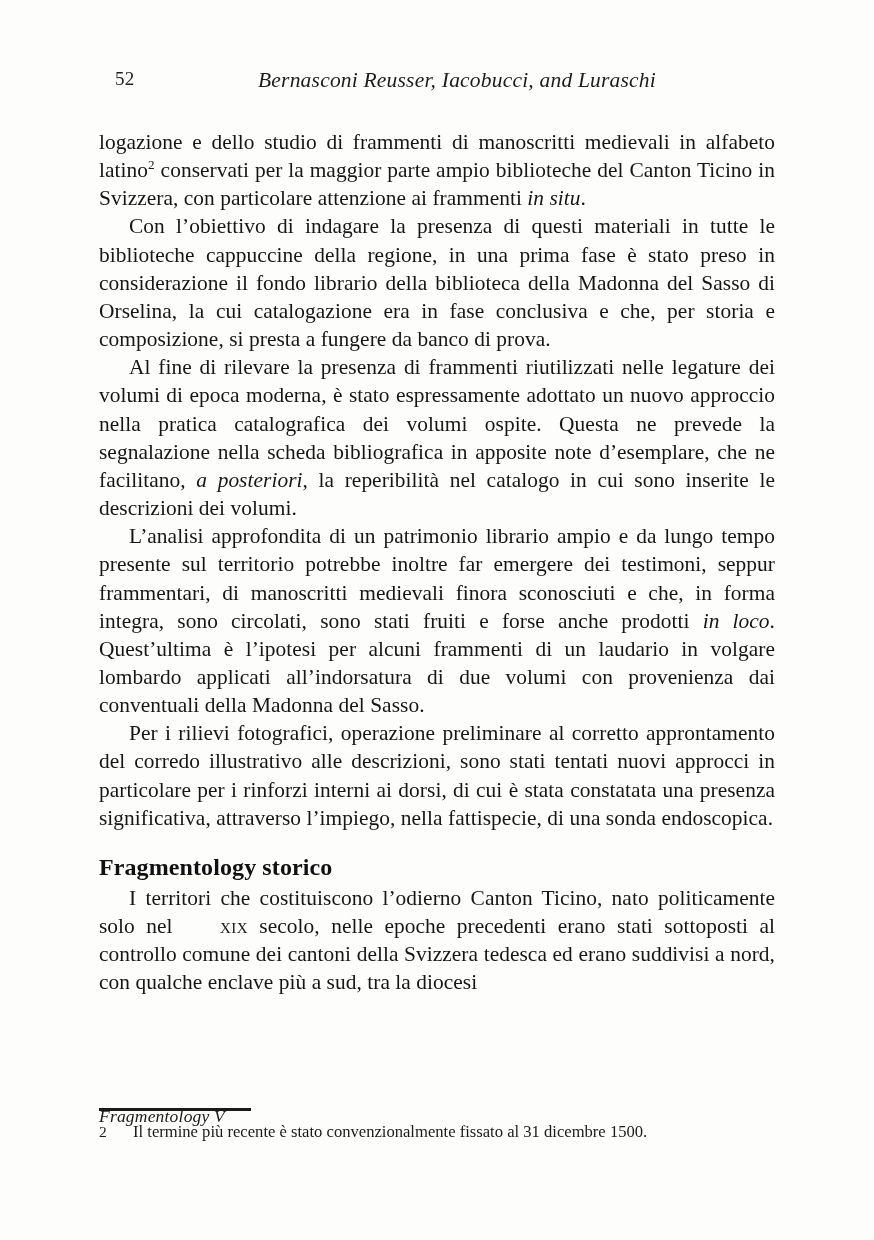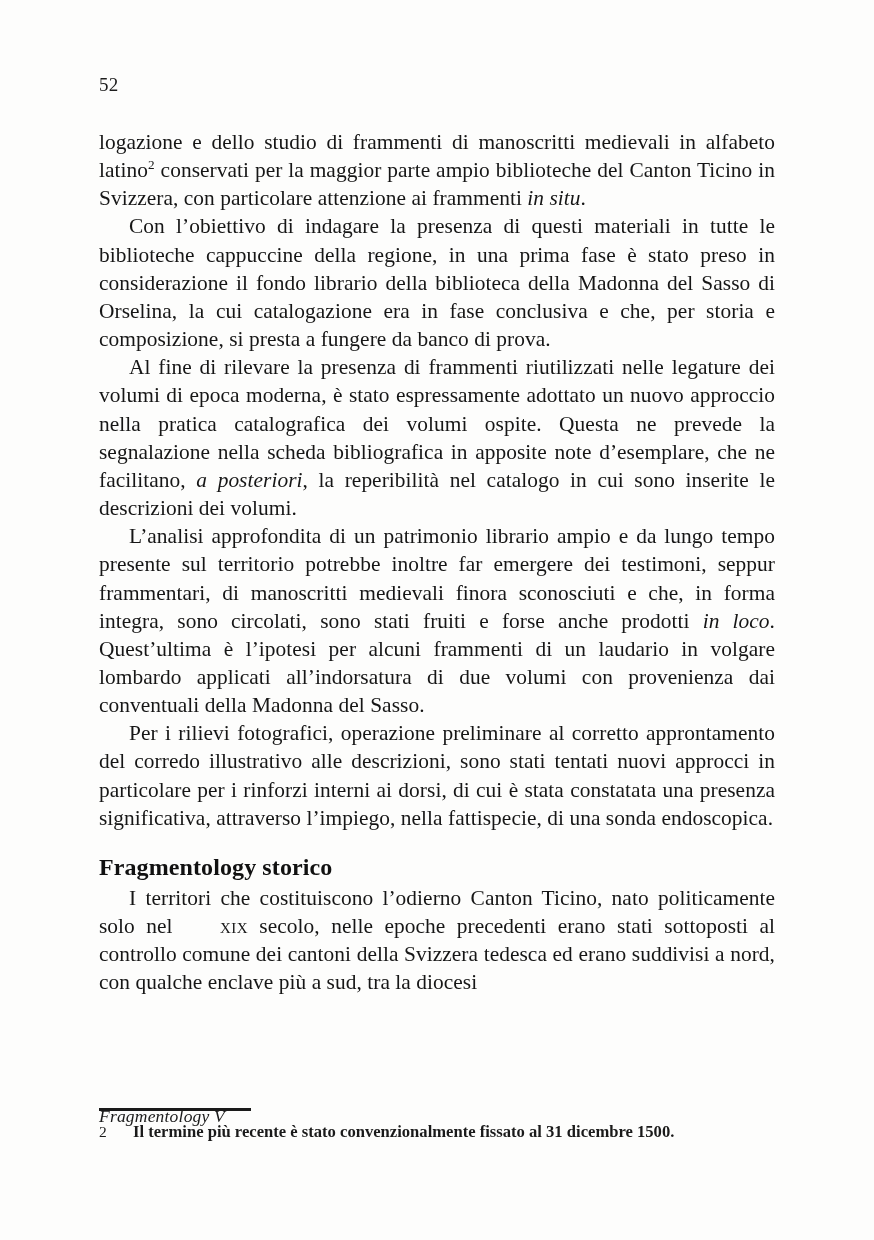--- a/index.html
+++ b/index.html
@@ -18,26 +18,26 @@
 
   .page {
     position: absolute;
     inset: 0;
     background: #fdfdfc;
   }
 
   
   .running-head {
     position: absolute;
-    left: 99px;
+    left: 115px;
     top: 68px;
     width: 674px;
     height: 28px;
     display: flex;
-    align-items: flex-end;
+    align-items: flex-start;
   }
   .folio {
     font-size: 19px;
     letter-spacing: 0.3px;
     font-family: "Liberation Serif", "DejaVu Serif", serif;
     color: #1d1d1d;
     width: 120px;
     flex: 0 0 120px;
   }
   .head-title {
@@ -112,21 +112,20 @@
     line-height: 22px;
     color: #1a1a1a;
   }
   .fn-num {
     width: 34px;
     flex: 0 0 34px;
     font-size: 15.5px;
   }
   .fn-text {
     flex: 1 1 auto;
-    font-weight: bold;
   }
 
   .colophon {
     position: absolute;
     left: 99px;
     top: 1106px;
     font-style: italic;
     font-size: 17.5px;
     letter-spacing: 0.2px;
     color: #1b1b1b;
@@ -135,20 +134,21 @@
     font-variant: small-caps;
   }
 </style>
 </head>
 <body>
 
 <div class="page">
 
   <div class="running-head">
     <span class="folio">52</span>
+    <span class="head-title">Bernasconi Reusser, Iacobucci, and Luraschi</span>
   </div>
 
   <div class="textblock">
 
     <p class="para"><span>logazione e dello studio di frammenti di manoscritti medievali in alfabeto latino</span><sup class="fn-marker">2</sup><span> conservati per la maggior parte ampio biblioteche del Canton Ticino in Svizzera, con particolare attenzione ai frammenti </span><i>in situ</i><span>.</span></p>
 
     <p class="para indent"><span>Con l’obiettivo di indagare la presenza di questi materiali in tutte le biblioteche cappuccine della regione, in una prima fase è stato preso in considerazione il fondo librario della biblioteca della Madonna del Sasso di Orselina, la cui catalogazione era in fase con­clusiva e che, per storia e composizione, si presta a fungere da banco di prova.</span></p>
 
     <p class="para indent"><span>Al fine di rilevare la presenza di frammenti riutilizzati nelle le­gature dei volumi di epoca moderna, è stato espressamente adottato un nuovo approccio nella pratica catalografica dei volumi ospite. Questa ne prevede la segnalazione nella scheda bibliografica in ap­posite note d’esemplare, che ne facilitano, </span><i>a posteriori</i><span>, la reperibilità nel catalogo in cui sono inserite le descrizioni dei volumi.</span></p>
 

